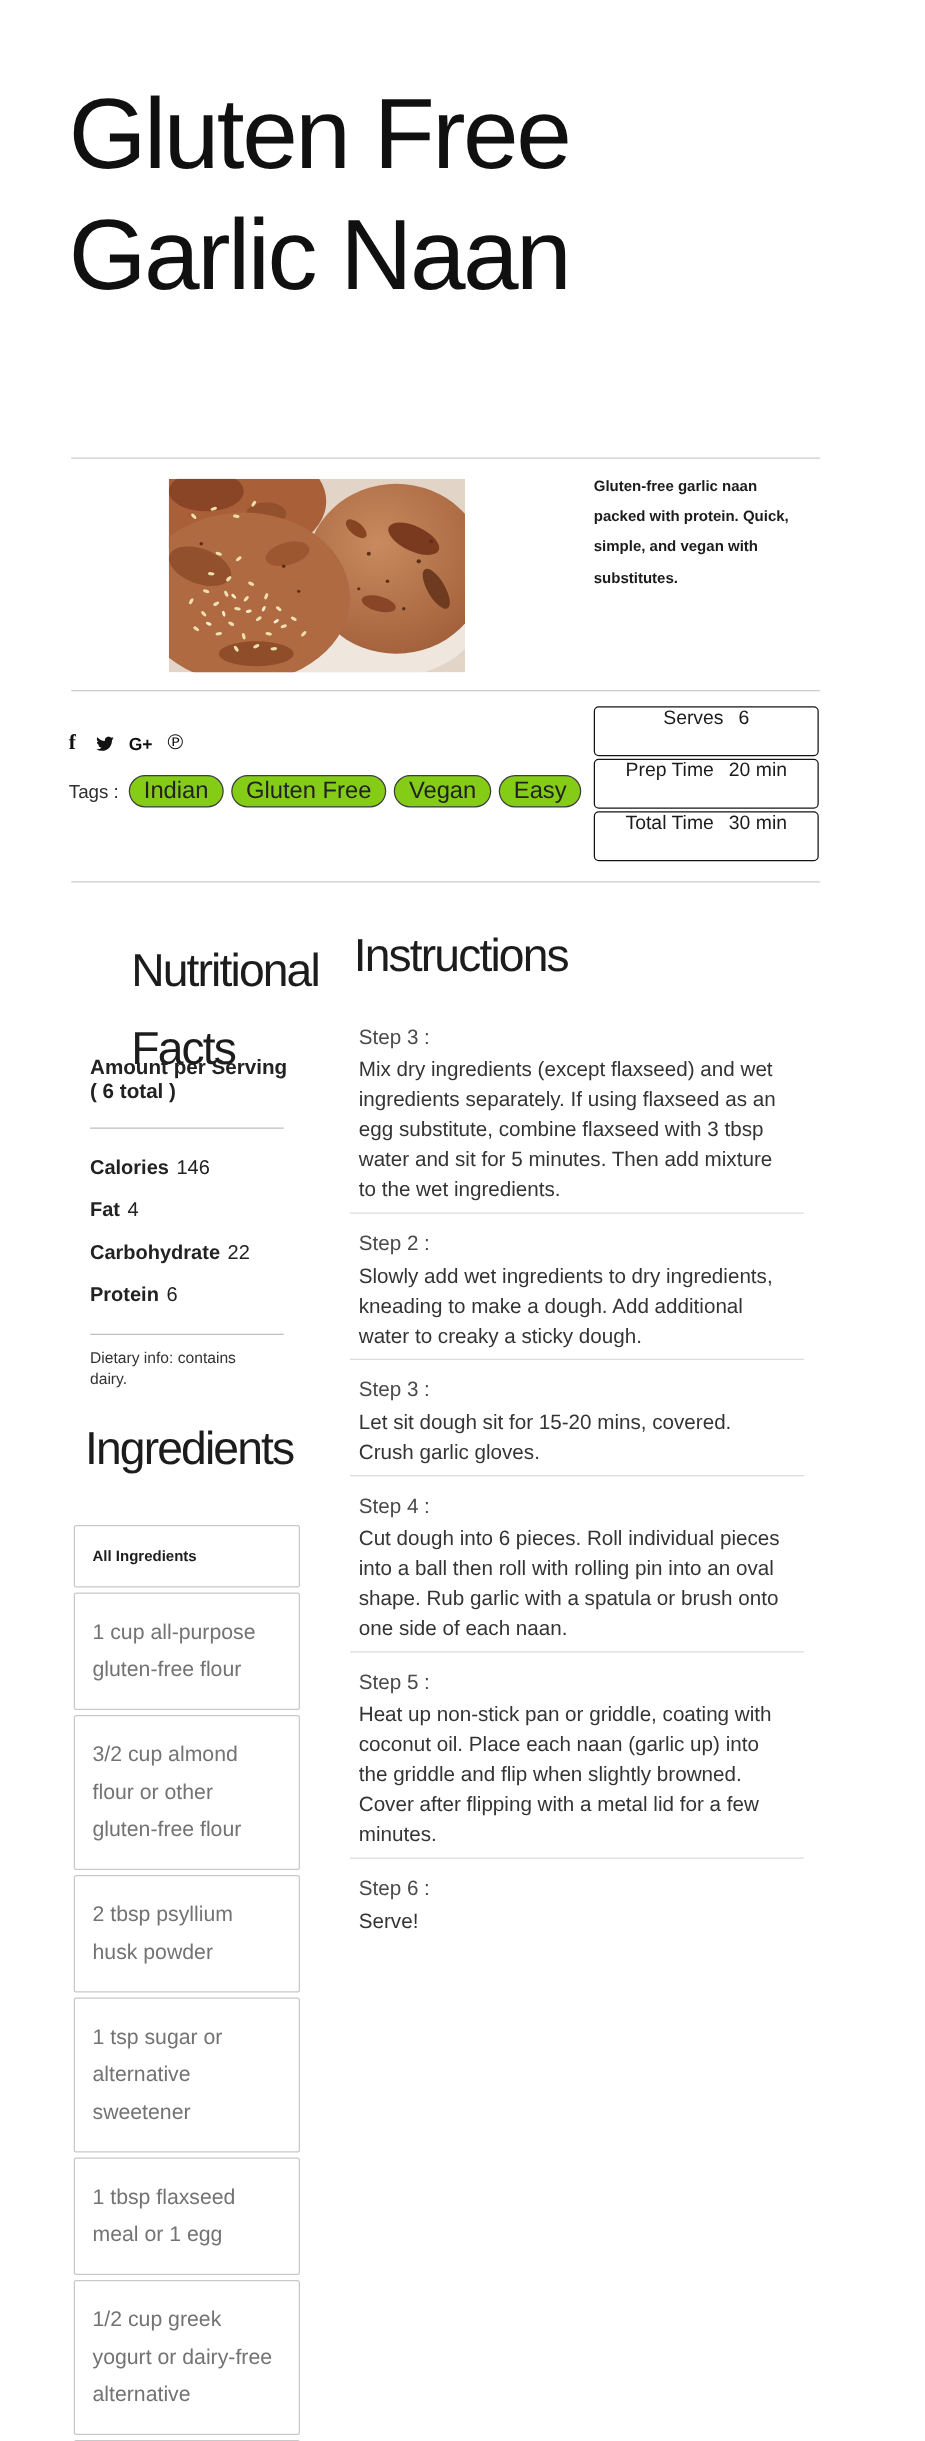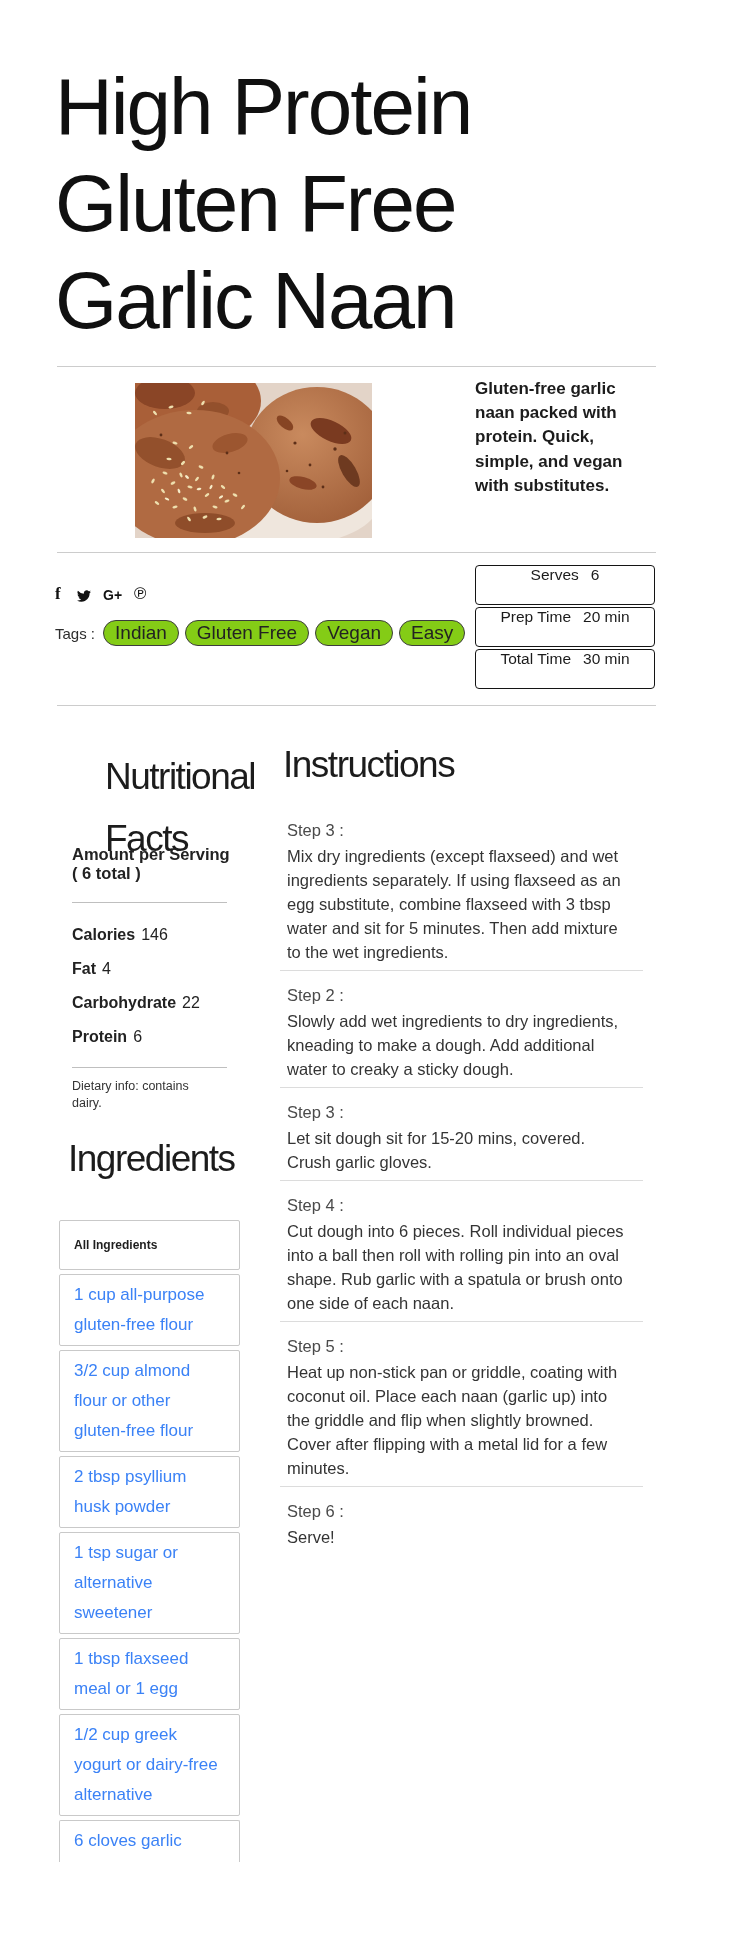--- a/index.html
+++ b/index.html
@@ -9,21 +9,21 @@
   
   .title{position:absolute;left:55px;top:58px;width:620px;
          font-size:80px;line-height:97px;letter-spacing:-2px;font-weight:400;color:#101010;}
 
   
   .hrule{position:absolute;left:57px;width:599px;height:1px;background:#cccccc;}
 
   
   .photo{position:absolute;left:135px;top:383px;width:237px;height:155px;overflow:hidden;}
   .desc{position:absolute;left:475px;top:377px;width:168px;
-        font-size:17px;font-weight:700;line-height:24.2px;color:#1c1c1c;}
+        font-size:12px;font-weight:700;line-height:24.2px;color:#1c1c1c;}
   .sicon{position:absolute;top:584px;color:#111;cursor:pointer;}
   .fb{left:55px;font-size:17px;font-weight:700;font-family:"Liberation Serif",serif;}
   .tw{left:77px;top:588px;}
   .gp{left:103px;top:587px;font-size:14px;font-weight:700;letter-spacing:0;}
   .pin{left:134px;top:584px;font-size:17px;}
 
   
   .tagsrow{position:absolute;left:55px;top:620px;display:flex;align-items:center;}
   .tagslabel{font-size:15px;color:#2e2e2e;margin-right:8px;}
   .pill{border:1.4px solid #3c3c3c;border-radius:13px;height:24px;display:flex;align-items:center;
@@ -53,31 +53,30 @@
 
   
   .steps{position:absolute;left:287px;top:818px;width:346px;}
   .slabel{font-size:16.5px;line-height:24px;color:#4a4a4a;margin-bottom:2px;}
   .sbody{font-size:16.5px;line-height:24px;color:#343434;}
   .sdiv{border:none;border-top:1px solid #dcdcdc;margin:6px 0 12px -7px;width:363px;}
 
   
   .ibox-list{position:absolute;left:59px;top:1220px;width:181px;}
   .ibox{border:1px solid #c9c9c9;border-radius:2px;background:#fff;margin-bottom:4px;
-        padding:5px 14px;font-size:17px;line-height:30px;color:#3b82f6;cursor:pointer;box-sizing:border-box;}
+        padding:16px 14px;font-size:17px;line-height:30px;color:#737373;cursor:pointer;box-sizing:border-box;}
   .ibox.head{height:50px;display:flex;align-items:center;font-weight:700;font-size:12px;color:#1e1e1e;padding:0 14px;}
   .ibox.cut{height:42px;border-bottom:none;border-bottom-left-radius:0;border-bottom-right-radius:0;margin-bottom:0;}
 </style>
 </head>
 <body>
 
 <div class="page">
 
   <div class="title">
-    <div>High Protein</div>
     <div>Gluten Free</div>
     <div>Garlic Naan</div>
   </div>
 
   <div class="hrule" style="top:366px;"></div>
 
   <div class="photo">
     <svg width="237" height="155" viewBox="0 0 237 155" xmlns="http://www.w3.org/2000/svg">
       <defs>
         <radialGradient id="glow" cx="40%" cy="35%" r="80%">

